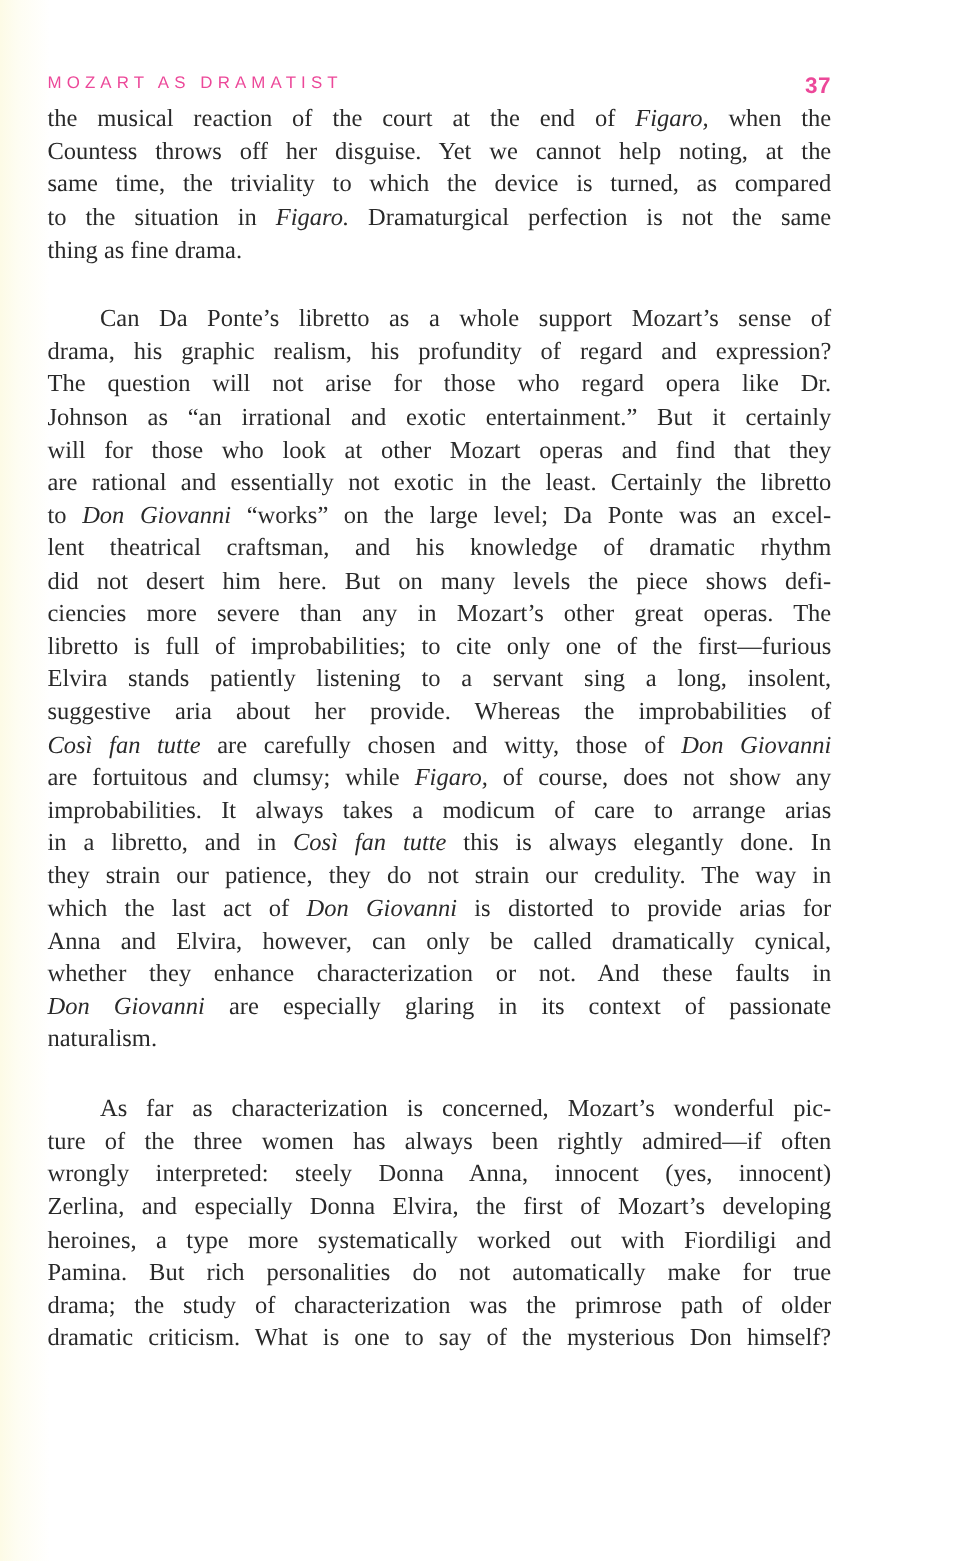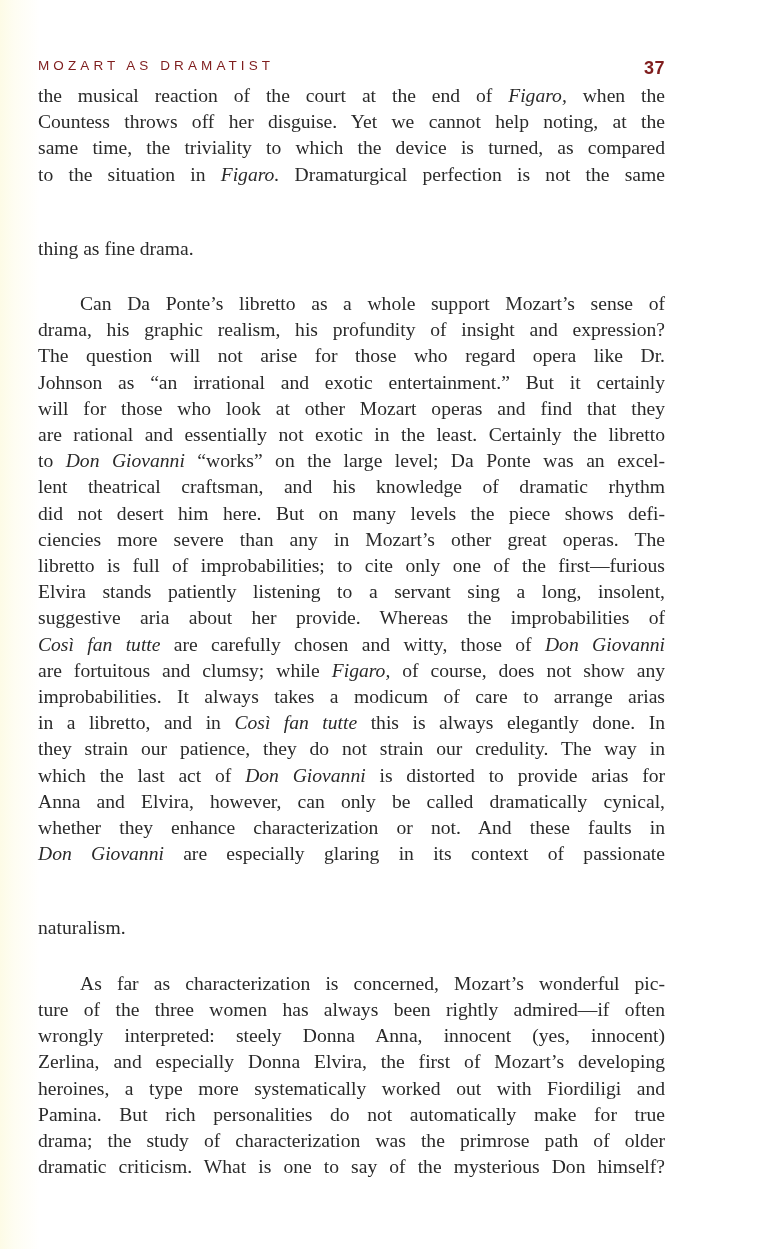--- a/index.html
+++ b/index.html
@@ -19,21 +19,21 @@
       top: 0;
       width: 627px;
     }
     .running-head {
       position: absolute;
       top: 58px;
       left: 0;
       width: 627px;
       height: 20px;
       font-family: "Liberation Sans", sans-serif;
-      color: #7f1d1d;
+      color: #ec4899;
     }
     .running-title {
       position: absolute;
       left: 0;
       top: 0;
       font-size: 13.5px;
       letter-spacing: 4.1px;
       font-weight: normal;
     }
     .folio {
@@ -63,21 +63,20 @@
       text-indent: 42px;
     }
     .para .line {
       display: block;
       text-align: justify;
       text-align-last: justify;
       white-space: nowrap;
     }
     .para .line.last {
       text-align-last: left;
-      margin-top: 48px;
     }
     .para.indent .line {
       text-indent: 0;
     }
     .para.indent .line.first {
       padding-left: 42px;
       margin-top: 29px;
     }
     .para.indent {
       text-indent: 0;
@@ -97,21 +96,21 @@
   <div class="body-text" id="body-text">
       <p class="para">
         <span class="line first"><span>the musical reaction of the court at the end of </span><em>Figaro,</em><span> when the</span></span>
         <span class="line"><span>Countess throws off her disguise. Yet we cannot help noting, at the</span></span>
         <span class="line"><span>same time, the triviality to which the device is turned, as compared</span></span>
         <span class="line"><span>to the situation in </span><em>Figaro.</em><span> Dramaturgical perfection is not the same</span></span>
         <span class="line last"><span>thing as fine drama.</span></span>
       </p>
       <p class="para indent">
         <span class="line first"><span>Can Da Ponte’s libretto as a whole support Mozart’s sense of</span></span>
-        <span class="line"><span>drama, his graphic realism, his profundity of insight and expression?</span></span>
+        <span class="line"><span>drama, his graphic realism, his profundity of regard and expression?</span></span>
         <span class="line"><span>The question will not arise for those who regard opera like Dr.</span></span>
         <span class="line"><span>Johnson as “an irrational and exotic entertainment.” But it certainly</span></span>
         <span class="line"><span>will for those who look at other Mozart operas and find that they</span></span>
         <span class="line"><span>are rational and essentially not exotic in the least. Certainly the libretto</span></span>
         <span class="line"><span>to </span><em>Don Giovanni</em><span> “works” on the large level; Da Ponte was an excel-</span></span>
         <span class="line"><span>lent theatrical craftsman, and his knowledge of dramatic rhythm</span></span>
         <span class="line"><span>did not desert him here. But on many levels the piece shows defi-</span></span>
         <span class="line"><span>ciencies more severe than any in Mozart’s other great operas. The</span></span>
         <span class="line"><span>libretto is full of improbabilities; to cite only one of the first—furious</span></span>
         <span class="line"><span>Elvira stands patiently listening to a servant sing a long, insolent,</span></span>

